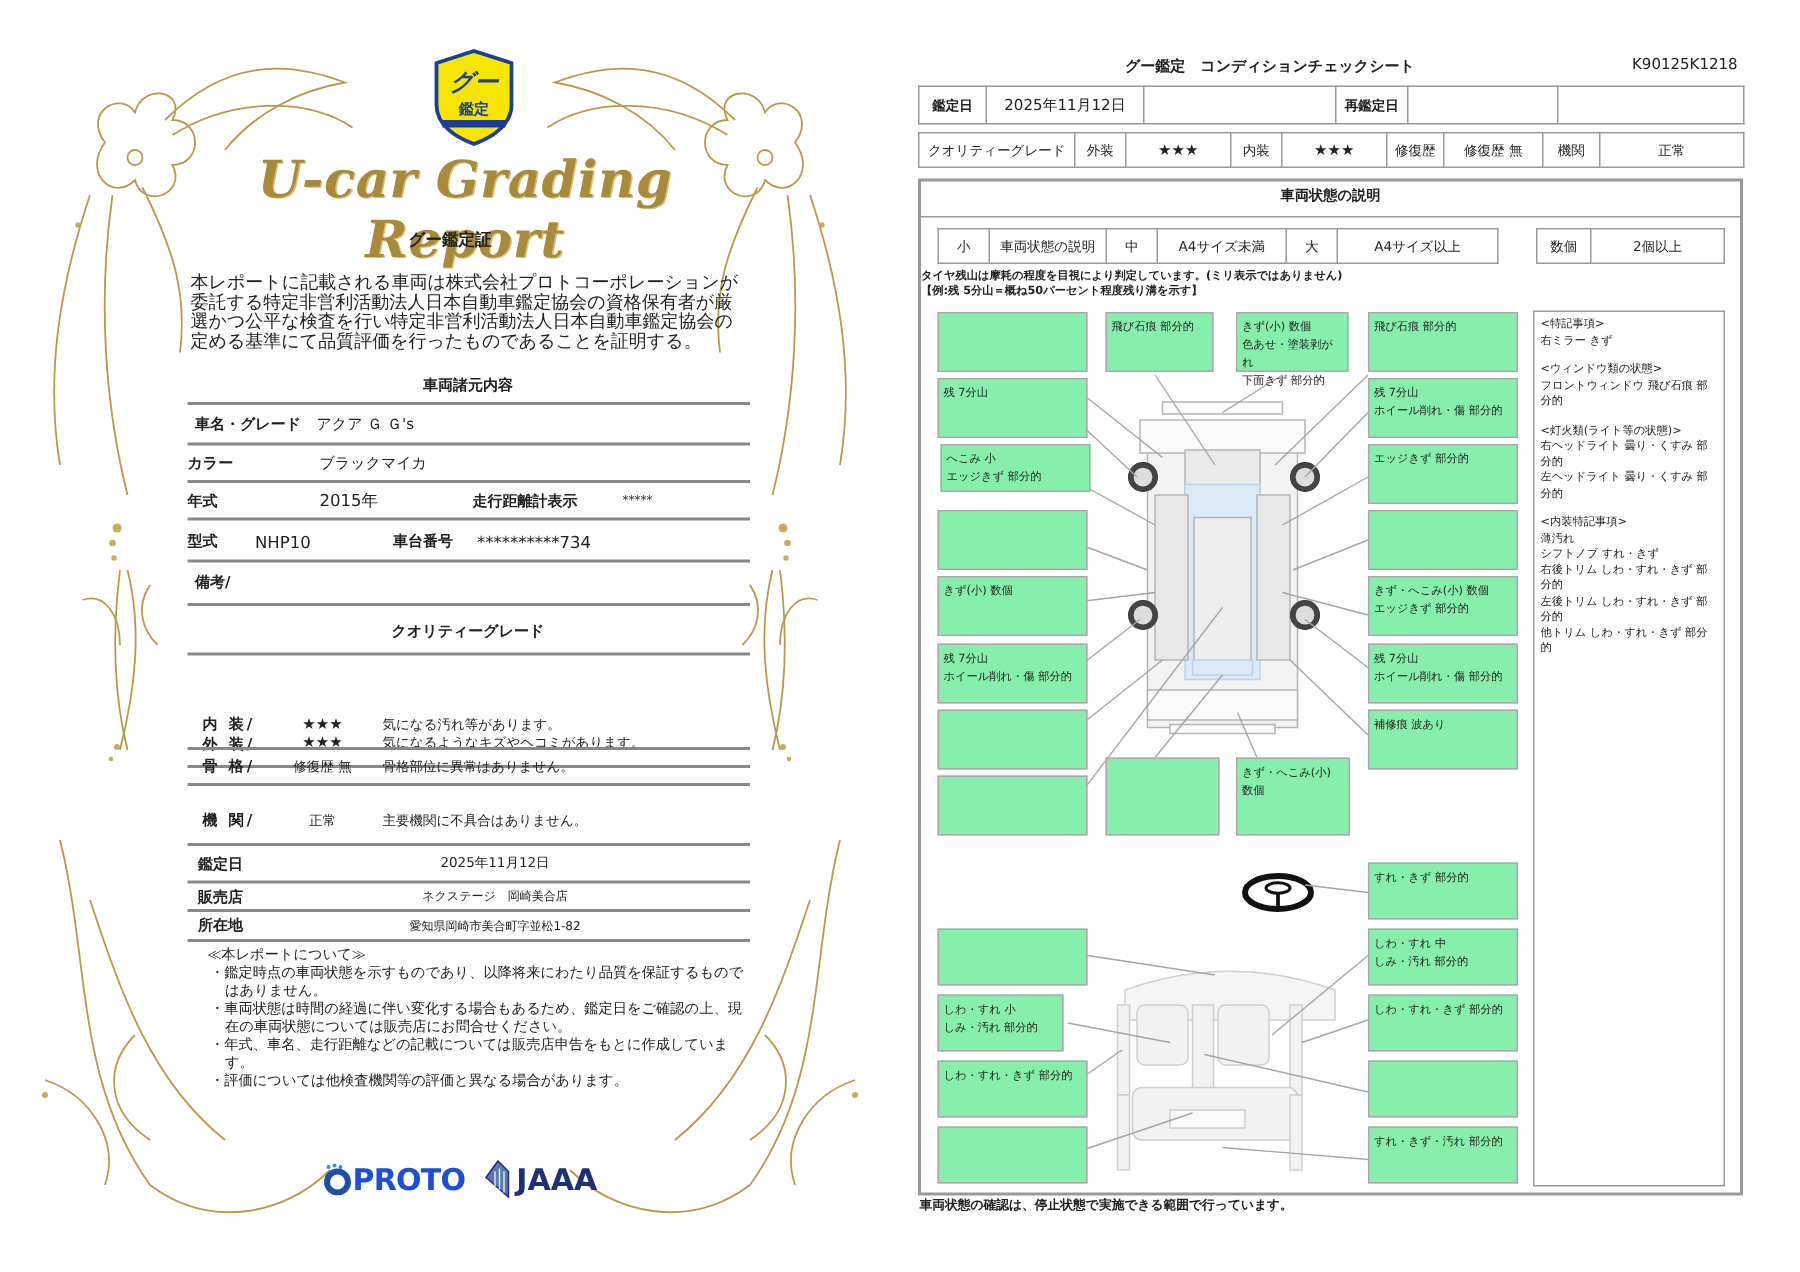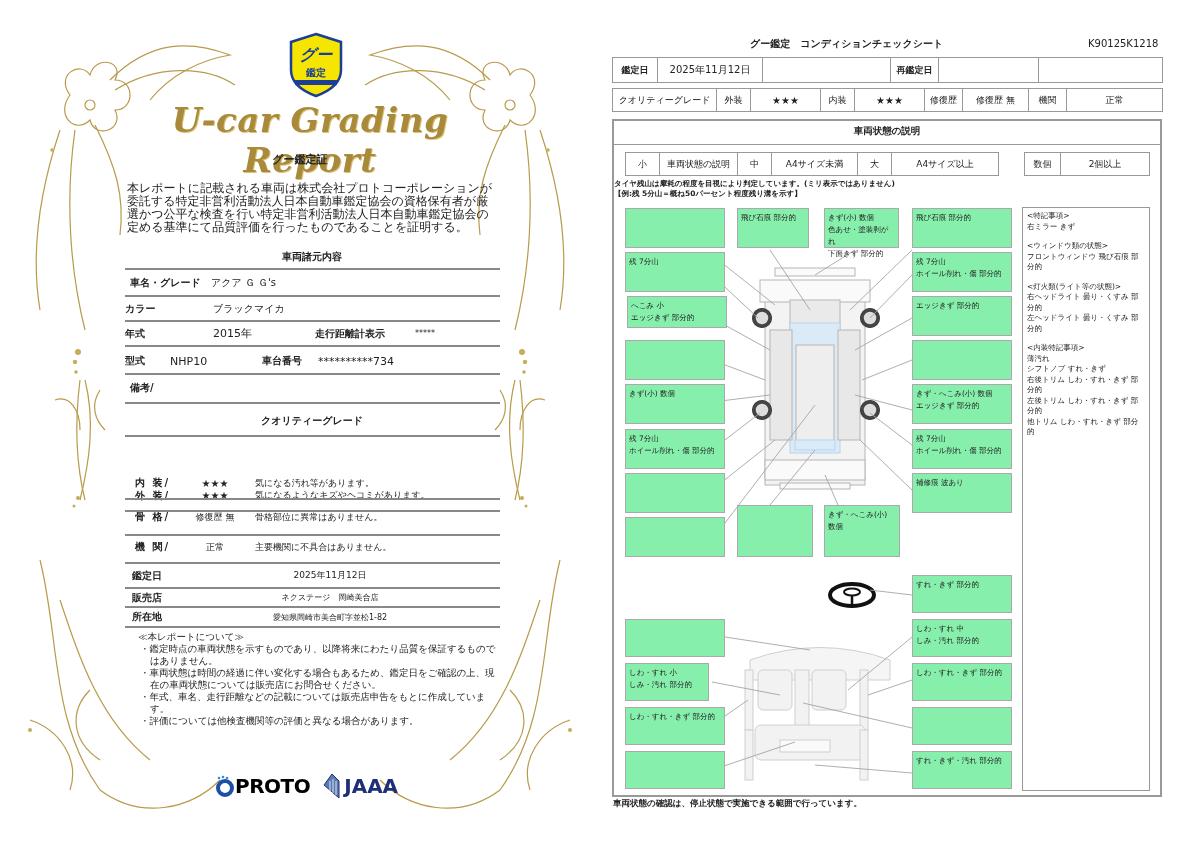--- a/index.html
+++ b/index.html
@@ -29,21 +29,21 @@
   .spec-row .lbl { font-weight: bold; }
   .grade-row .lbl { font-weight: bold; width: 60px; padding-left: 10px; letter-spacing: 2px; }
   .grade-row .val { width: 60px; text-align: center; }
   .grade-row .desc { flex: 1; padding-left: 10px; font-size: 9px; }
   .notes-block {
     position: absolute; left: 138px; top: 631px; width: 360px;
     font-family: "DejaVu Serif", "Liberation Serif", serif; font-size: 9.5px; line-height: 12px; color: #222;
   }
   .notes-block .item { padding-left: 12px; text-indent: -10px; }
   .brand-logos { position: absolute; left: 215px; top: 770px; height: 32px; display: flex; align-items: center; gap: 12px; }
-  .proto { font-weight: bold; font-size: 20px; color: #000000; font-family: "DejaVu Sans", sans-serif; letter-spacing: -0.5px; display: flex; align-items: center; }
+  .proto { font-weight: bold; font-size: 20px; color: #1d4ed8; font-family: "DejaVu Sans", sans-serif; letter-spacing: -0.5px; display: flex; align-items: center; }
   .jaaa { font-weight: bold; font-size: 20px; color: #1e2e78; font-family: "DejaVu Sans", sans-serif; display: flex; align-items: center; gap: 4px; }
 
   
   #right { position: absolute; left: 600px; top: 0; width: 600px; height: 848px; }
   .sheet-title { position: absolute; left: 150px; top: 37px; font-size: 10px; font-weight: bold; color: #222; }
   .sheet-id { position: absolute; left: 488px; top: 38px; font-size: 10px; color: #222; }
   table.box { position: absolute; border-collapse: collapse; font-size: 9px; color: #222; }
   table.box td { border: 1.5px solid #999; text-align: center; vertical-align: middle; padding: 0 4px; white-space: nowrap; }
   .frame { position: absolute; left: 12px; top: 119px; width: 550px; height: 678px; border: 2px solid #999; }
   .frame-title { position: absolute; left: 12px; top: 119px; width: 550px; height: 26px; border-bottom: 1.5px solid #999; text-align: center; line-height: 24px; font-size: 9.5px; font-weight: bold; }
@@ -160,21 +160,21 @@
   <div class="spec-row grade-row" style="top:437px;height:31px;margin-top:44px;">
     <span class="lbl">外 装/</span>
     <span class="val">★★★</span>
     <span class="desc">気になるようなキズやヘコミがあります。</span>
   </div>
   <div class="spec-row grade-row" style="top:468px;height:32px;">
     <span class="lbl">内 装/</span>
     <span class="val">★★★</span>
     <span class="desc">気になる汚れ等があります。</span>
   </div>
-  <div class="spec-row grade-row" style="top:500px;height:36px;">
+  <div class="spec-row grade-row" style="top:500px;height:24px;">
     <span class="lbl">骨 格/</span>
     <span class="val" style="font-size:9px;">修復歴 無</span>
     <span class="desc">骨格部位に異常はありません。</span>
   </div>
   <div class="spec-row grade-row" style="top:532px;height:32px;">
     <span class="lbl">機 関/</span>
     <span class="val" style="font-size:9px;">正常</span>
     <span class="desc">主要機関に不具合はありません。</span>
   </div>
 

